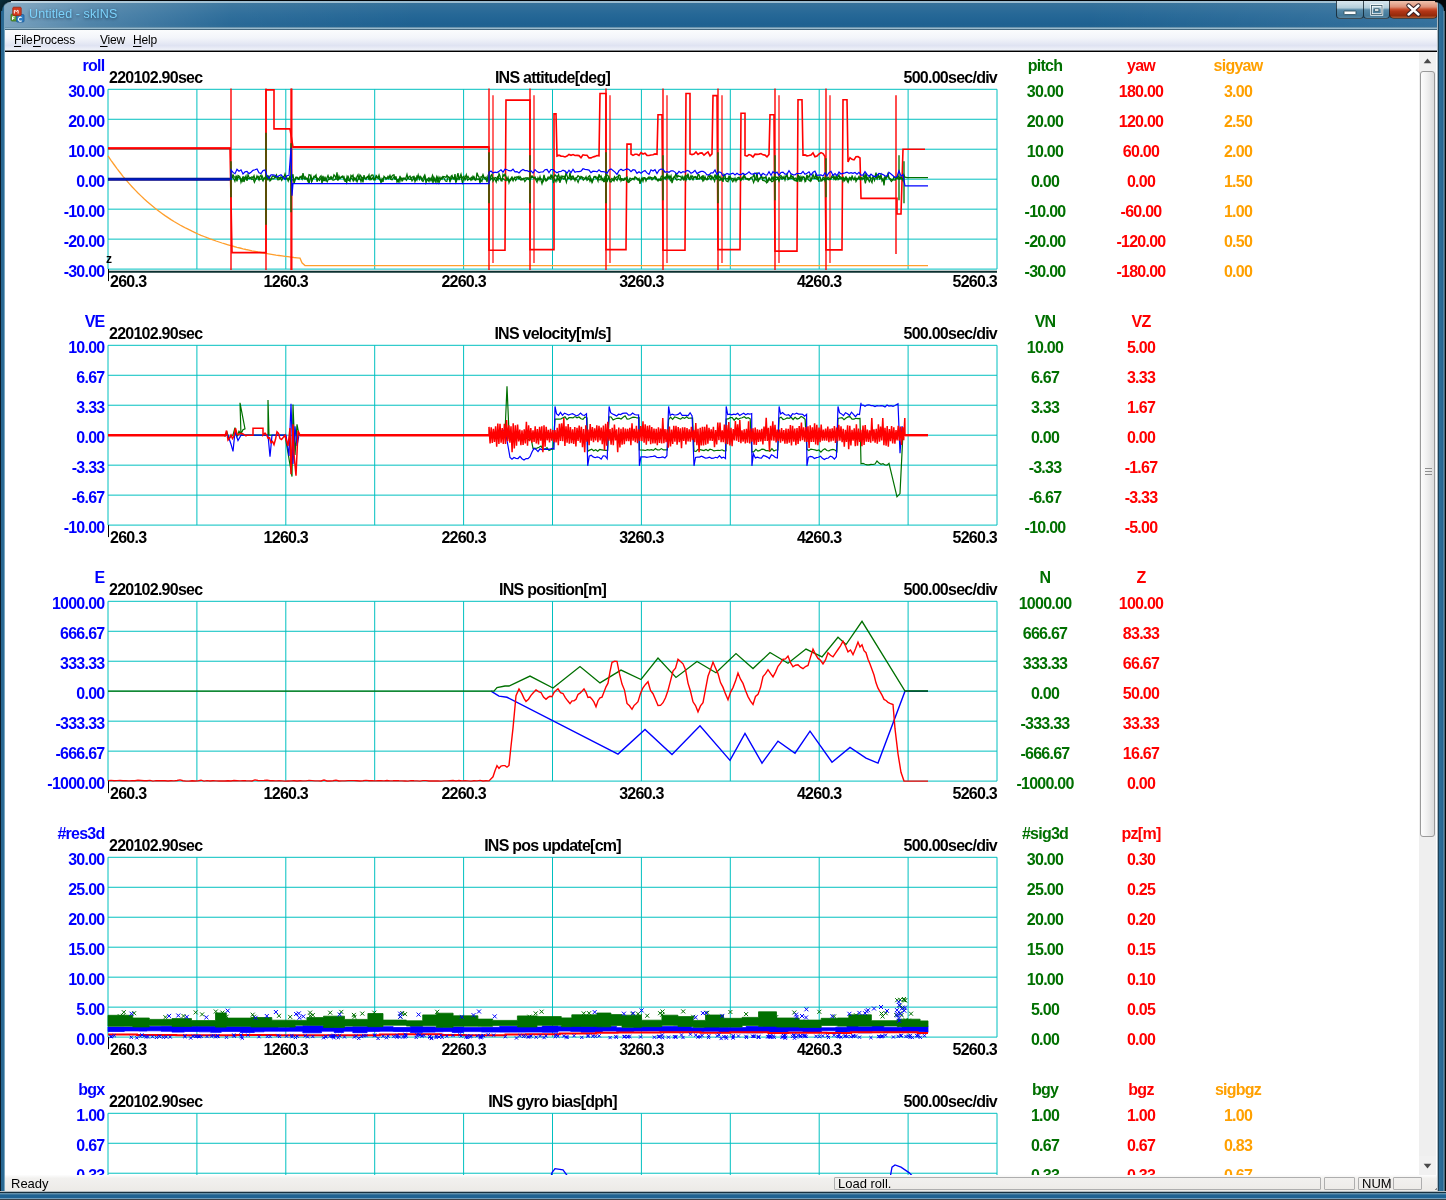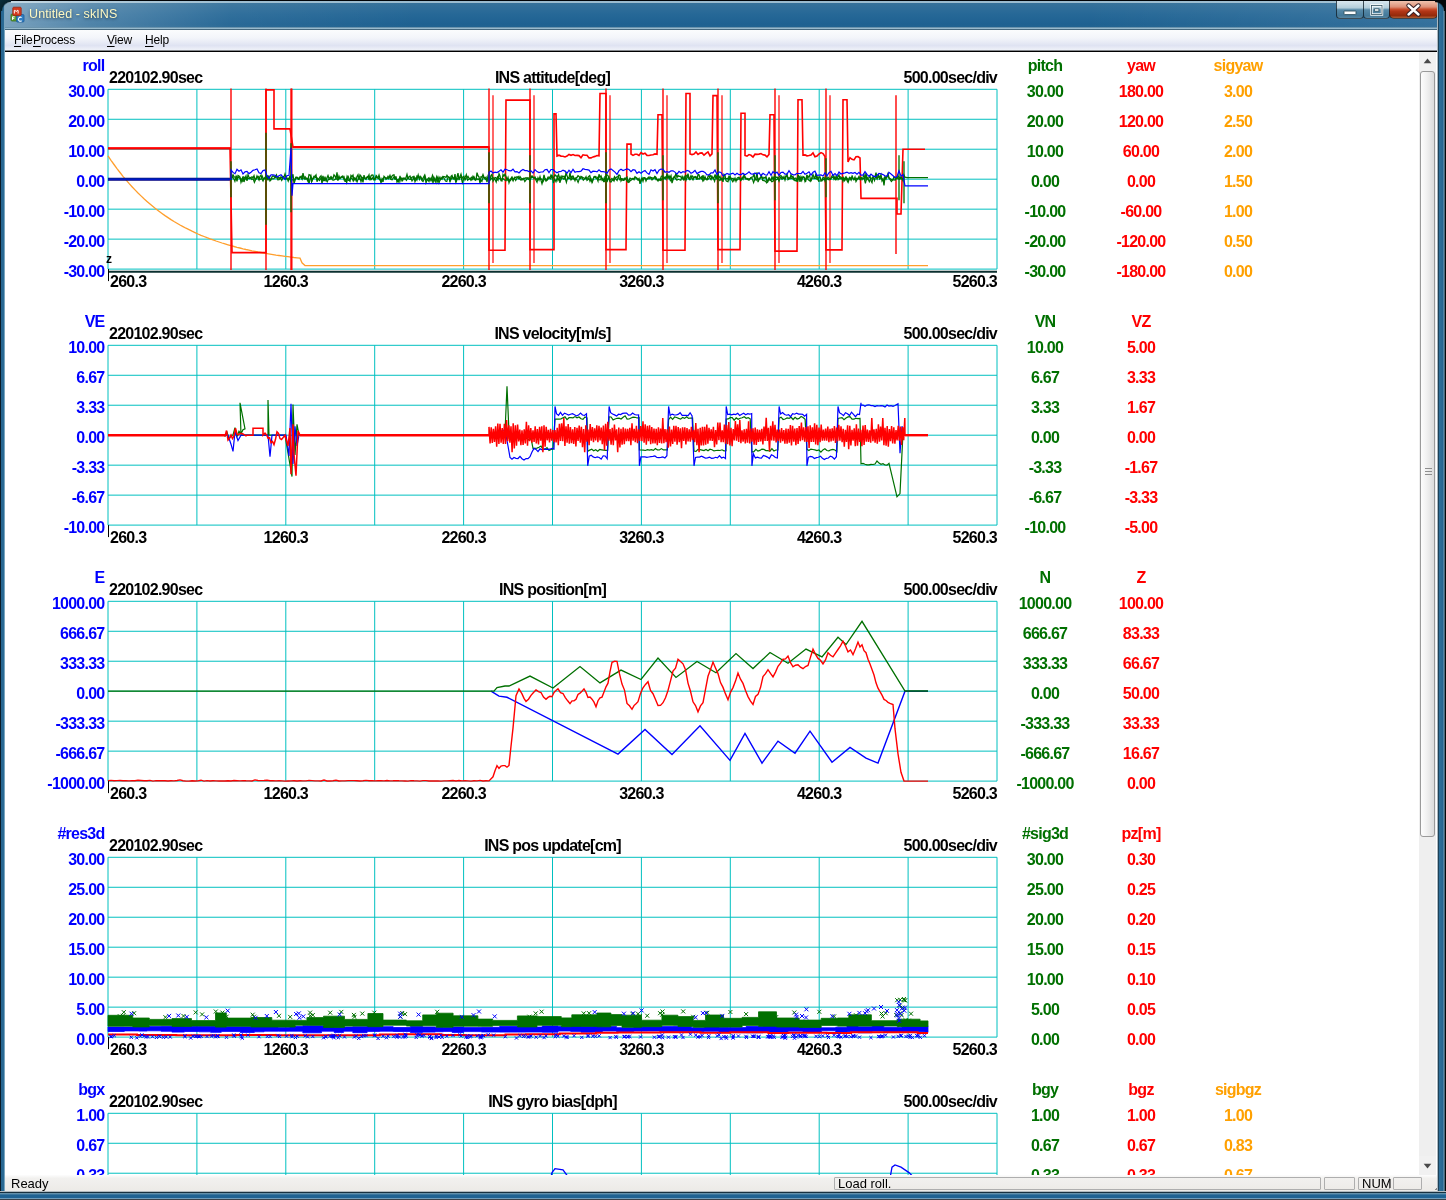--- a/index.html
+++ b/index.html
@@ -5,21 +5,21 @@
 body{font-family:"Liberation Sans",sans-serif;position:relative;}
 #win{position:absolute;left:0;top:0;width:1446px;height:1200px;}
 
 #topedge{position:absolute;left:0;top:0;width:1446px;height:1px;background:#010407;}
 #titlebar{position:absolute;left:1px;top:1px;width:1444px;height:29px;
  background:linear-gradient(180deg,#97b9cc 0,#9cbdd0 1.5px,#35719a 2.5px,#266897 45%,#1e6191 80%,#25658f 100%);}
 #titlebar .hl{position:absolute;left:0;top:0;width:100%;height:100%;
  background:linear-gradient(90deg,rgba(255,255,255,0.42) 0,rgba(255,255,255,0.22) 90px,rgba(255,255,255,0.05) 230px,rgba(255,255,255,0) 420px,rgba(255,255,255,0) 75%,rgba(255,255,255,0.10) 100%);}
 #titlebar .bbot{position:absolute;left:0;bottom:0;width:100%;height:3px;
  background:linear-gradient(180deg,#54809d 0,#9ec0d2 55%,#10344c 100%);}
-#title{position:absolute;left:29px;top:7px;color:#fef9c3;font-size:12.5px;letter-spacing:0.1px;text-shadow:0 1px 3px rgba(0,20,40,.65);}
+#title{position:absolute;left:29px;top:7px;color:#7dd3fc;font-size:12.5px;letter-spacing:0.1px;text-shadow:0 1px 3px rgba(0,20,40,.65);}
 #leftedge{position:absolute;left:0;top:1px;width:5px;height:1191px;
  background:linear-gradient(90deg,#0b1b26 0,#0b1b26 1px,#26648f 1px,#2a6a94 3.5px,#79a5bf 4.2px,#79a5bf 5px);}
 #rightedge{position:absolute;left:1437px;top:1px;width:9px;height:1191px;
  background:linear-gradient(90deg,#fdfdfd 0,#1c3d52 1.4px,#2e6f99 2.5px,#26648f 6px,#86afc7 7.2px,#05090d 7.9px,#05090d 100%);}
 #botedge{position:absolute;left:0;top:1191px;width:1446px;height:9px;
  background:linear-gradient(180deg,#fdfdfd 0,#17303f 1.5px,#6b9ab5 2.6px,#1f6292 4px,#1f6292 7px,#bdd5e3 8px,#05080c 8.7px);}
 
 .wbtn{position:absolute;top:1px;height:18px;border:1px solid rgba(10,25,35,.75);border-top:none;}
 #btnmin{left:1336px;width:28px;border-radius:0 0 4px 4px;
  background:linear-gradient(180deg,#d9e7ef 0,#b3cdda 40%,#578aa8 52%,#44799a 85%,#59869f 100%);}
@@ -75,22 +75,22 @@
         <rect x="7.5" y="4.5" width="10.5" height="9" fill="none" stroke="#30505f" stroke-width="0.8"></rect>
         <rect x="10.6" y="7.8" width="4.3" height="2.4" fill="#fff" stroke="#30505f" stroke-width="0.8"></rect>
       </svg></div>
  <div id="btnclose" class="wbtn"><svg width="47" height="17">
         <path d="M18.5 4.5 L28.5 13.5 M28.5 4.5 L18.5 13.5" stroke="#351f25" stroke-width="4.4" stroke-linecap="round"></path>
         <path d="M18.5 4.5 L28.5 13.5 M28.5 4.5 L18.5 13.5" stroke="#fff" stroke-width="2.4" stroke-linecap="round"></path>
       </svg></div>
  <div id="menubar">
    <span style="left:13px"><u>F</u>ile</span>
    <span style="left:32px"><u>P</u>rocess</span>
-   <span style="left:106px"><u>V</u>iew</span>
-   <span style="left:144px"><u>H</u>elp</span>
+   <span style="left:99px"><u>V</u>iew</span>
+   <span style="left:132px"><u>H</u>elp</span>
  </div>
  <div id="client"></div>
  <svg id="charts" style="position:absolute;left:0;top:0" width="1446" height="1200" viewBox="0 0 1446 1200">
 <path d="M108.0 89.30H997.0M108.0 119.27H997.0M108.0 149.23H997.0M108.0 179.20H997.0M108.0 209.17H997.0M108.0 239.13H997.0M108.0 269.10H997.0M108.00 89.3V269.1M196.90 89.3V269.1M285.80 89.3V269.1M374.70 89.3V269.1M463.60 89.3V269.1M552.50 89.3V269.1M641.40 89.3V269.1M730.30 89.3V269.1M819.20 89.3V269.1M908.10 89.3V269.1M997.00 89.3V269.1" stroke="#00c0c0" stroke-width="1" fill="none"></path>
 <polyline points="108.0,155.8 111.0,160.3 114.0,164.5 117.0,168.6 120.0,172.5 123.0,176.3 126.0,179.9 129.0,183.4 132.0,186.7 135.0,189.9 138.0,193.0 141.0,195.9 144.0,198.8 147.0,201.5 150.0,204.1 153.0,206.6 156.0,209.0 159.0,211.3 162.0,213.5 165.0,215.6 168.0,217.6 171.0,219.6 174.0,221.5 177.0,223.2 180.0,225.0 183.0,226.6 186.0,228.2 189.0,229.7 192.0,231.2 195.0,232.6 198.0,234.0 201.0,235.3 204.0,236.5 207.0,237.7 210.0,238.8 213.0,239.9 216.0,241.0 219.0,242.0 222.0,243.0 225.0,243.9 228.0,244.8 231.0,245.7 234.0,246.5 237.0,247.3 240.0,248.0 243.0,248.8 246.0,249.5 249.0,250.1 252.0,250.8 255.0,251.4 258.0,252.0 261.0,252.5 264.0,253.1 267.0,253.6 270.0,254.1 273.0,254.6 276.0,255.1 279.0,255.5 282.0,255.9 285.0,256.3 288.0,256.7 291.0,257.1 294.0,257.5 297.0,257.8 300.0,258.2 302.0,262.8 305.0,265.5 928.0,265.7" fill="none" stroke="#ff9e2c" stroke-width="1.3"></polyline>
 <line x1="108.0" y1="271.7" x2="997.0" y2="271.7" stroke="#0c3030" stroke-width="2.0"></line>
 <line x1="108.0" y1="179.2" x2="231.0" y2="179.2" stroke="#000080" stroke-width="3.0"></line>
 <polyline points="108.0,148.3 110.0,148.3 112.0,148.3 114.0,148.3 116.0,148.3 118.0,148.3 120.0,148.3 122.0,148.3 124.0,148.3 126.0,148.3 128.0,148.3 130.0,148.3 132.0,148.3 134.0,148.3 136.0,148.3 138.0,148.3 140.0,148.3 142.0,148.3 144.0,148.3 146.0,148.3 148.0,148.3 150.0,148.3 152.0,148.3 154.0,148.3 156.0,148.3 158.0,148.3 160.0,148.3 162.0,148.3 164.0,148.3 166.0,148.3 168.0,148.3 170.0,148.3 172.0,148.3 174.0,148.3 176.0,148.3 178.0,148.3 180.0,148.3 182.0,148.3 184.0,148.3 186.0,148.3 188.0,148.3 190.0,148.3 192.0,148.3 194.0,148.3 196.0,148.3 198.0,148.3 200.0,148.3 202.0,148.3 204.0,148.3 206.0,148.3 208.0,148.3 210.0,148.3 212.0,148.3 214.0,148.3 216.0,148.3 218.0,148.3 220.0,148.3 222.0,148.3 224.0,148.3 226.0,148.3 228.0,148.3 230.0,148.3 232.0,252.6 234.0,252.6 236.0,252.6 238.0,252.6 240.0,252.6 242.0,252.6 244.0,252.6 246.0,252.6 248.0,252.6 250.0,252.6 252.0,252.6 254.0,252.6 256.0,252.6 258.0,252.6 260.0,252.6 262.0,252.6 264.0,252.6 266.0,252.6 266.0,89.9 268.0,89.9 270.0,89.9 272.0,89.9 274.0,89.9 274.0,128.9 276.0,128.9 278.0,128.9 280.0,128.9 282.0,128.9 284.0,128.9 286.0,128.9 288.0,128.9 290.0,128.9 293.0,147.1 295.0,147.1 297.0,147.1 299.0,147.1 301.0,147.1 303.0,147.1 305.0,147.1 307.0,147.1 309.0,147.1 311.0,147.1 313.0,147.1 315.0,147.1 317.0,147.1 319.0,147.1 321.0,147.1 323.0,147.1 325.0,147.1 327.0,147.1 329.0,147.1 331.0,147.1 333.0,147.1 335.0,147.1 337.0,147.1 339.0,147.1 341.0,147.1 343.0,147.1 345.0,147.1 347.0,147.1 349.0,147.1 351.0,147.1 353.0,147.1 355.0,147.1 357.0,147.1 359.0,147.1 361.0,147.1 363.0,147.1 365.0,147.1 367.0,147.1 369.0,147.1 371.0,147.1 373.0,147.1 375.0,147.1 377.0,147.1 379.0,147.1 381.0,147.1 383.0,147.1 385.0,147.1 387.0,147.1 389.0,147.1 391.0,147.1 393.0,147.1 395.0,147.1 397.0,147.1 399.0,147.1 401.0,147.1 403.0,147.1 405.0,147.1 407.0,147.1 409.0,147.1 411.0,147.1 413.0,147.1 415.0,147.1 417.0,147.1 419.0,147.1 421.0,147.1 423.0,147.1 425.0,147.1 427.0,147.1 429.0,147.1 431.0,147.1 433.0,147.1 435.0,147.1 437.0,147.1 439.0,147.1 441.0,147.1 443.0,147.1 445.0,147.1 447.0,147.1 449.0,147.1 451.0,147.1 453.0,147.1 455.0,147.1 457.0,147.1 459.0,147.1 461.0,147.1 463.0,147.1 465.0,147.1 467.0,147.1 469.0,147.1 471.0,147.1 473.0,147.1 475.0,147.1 477.0,147.1 479.0,147.1 481.0,147.1 483.0,147.1 485.0,147.1 487.0,147.1 489.0,147.1 489.0,250.2 491.0,250.2 493.0,250.2 495.0,250.2 497.0,250.2 499.0,250.2 501.0,250.2 503.0,250.2 505.0,250.2 506.0,100.1 508.0,100.1 510.0,100.1 512.0,100.1 514.0,100.1 516.0,100.1 518.0,100.1 520.0,100.1 522.0,100.1 524.0,100.1 526.0,100.1 528.0,100.1 530.0,100.1 530.0,249.6 532.0,249.6 534.0,249.6 536.0,249.6 538.0,249.6 540.0,249.6 542.0,249.6 544.0,249.6 546.0,249.6 548.0,249.6 550.0,249.6 552.0,249.6 554.0,249.6 554.0,113.9 556.0,113.9 557.0,156.1 559.0,155.2 561.0,156.1 563.0,156.2 565.0,156.9 567.0,156.1 569.0,154.5 571.0,155.3 573.0,154.6 575.0,155.5 577.0,155.4 579.0,155.6 581.0,157.8 583.0,154.8 585.0,155.2 587.0,155.2 589.0,157.9 591.0,157.9 593.0,156.9 595.0,156.4 597.0,155.5 599.0,155.9 600.0,93.5 602.0,93.5 604.0,93.5 606.0,93.5 606.0,249.6 608.0,249.6 610.0,249.6 612.0,249.6 614.0,249.6 616.0,249.6 618.0,249.6 620.0,249.6 622.0,249.6 624.0,249.6 626.0,249.6 627.0,144.1 629.0,144.1 631.0,144.1 631.0,154.0 633.0,155.4 635.0,154.3 637.0,154.2 639.0,155.4 641.0,152.6 643.0,154.0 645.0,153.2 647.0,155.4 649.0,155.5 651.0,155.0 653.0,154.8 655.0,153.9 657.0,154.3 658.0,114.8 660.0,114.8 662.0,114.8 663.0,250.2 665.0,250.2 667.0,250.2 669.0,250.2 671.0,250.2 673.0,250.2 675.0,250.2 677.0,250.2 679.0,250.2 681.0,250.2 683.0,250.2 685.0,250.2 686.0,93.5 688.0,93.5 690.0,93.5 690.0,154.0 692.0,154.6 694.0,154.1 696.0,152.0 698.0,154.4 700.0,153.1 702.0,152.9 704.0,155.2 706.0,153.4 708.0,151.9 710.0,155.8 712.0,153.8 713.0,95.6 715.0,95.6 717.0,95.6 718.0,249.6 720.0,249.6 722.0,249.6 724.0,249.6 726.0,249.6 728.0,249.6 730.0,249.6 732.0,249.6 734.0,249.6 736.0,249.6 738.0,249.6 740.0,249.6 741.0,113.3 743.0,113.3 745.0,113.3 745.0,155.4 747.0,156.2 749.0,154.6 751.0,155.3 753.0,157.0 755.0,154.2 757.0,154.4 759.0,154.1 761.0,153.5 763.0,154.8 765.0,155.1 767.0,156.8 769.0,154.5 770.0,114.8 772.0,114.8 774.0,114.8 775.0,251.1 777.0,251.1 779.0,251.1 781.0,251.1 783.0,251.1 785.0,251.1 787.0,251.1 789.0,251.1 791.0,251.1 793.0,251.1 795.0,251.1 797.0,251.1 798.0,99.8 800.0,99.8 802.0,99.8 803.0,155.1 805.0,154.9 807.0,155.8 809.0,155.5 811.0,155.0 813.0,152.8 815.0,156.8 817.0,156.1 819.0,154.0 821.0,152.6 823.0,153.6 825.0,156.6 826.0,249.9 828.0,249.9 830.0,249.9 832.0,249.9 834.0,249.9 836.0,249.9 838.0,249.9 840.0,249.9 842.0,249.9 843.0,99.8 845.0,99.8 847.0,99.8 848.0,162.0 850.0,157.7 852.0,159.3 854.0,159.9 856.0,156.8 858.0,156.6 860.0,158.0 861.0,198.4 863.0,198.4 865.0,198.4 867.0,198.4 869.0,198.4 871.0,198.4 873.0,198.4 875.0,198.4 877.0,198.4 879.0,198.4 881.0,198.4 883.0,198.4 885.0,198.4 887.0,198.4 889.0,198.4 891.0,198.4 893.0,198.4 895.0,198.4 897.0,198.4 897.0,214.0 899.0,214.0 901.0,214.0 903.0,149.2 905.0,149.2 907.0,149.2 909.0,149.2 911.0,149.2 913.0,149.2 915.0,149.2 917.0,149.2 919.0,149.2 921.0,149.2 923.0,149.2 925.0,149.2" fill="none" stroke="#ff0000" stroke-width="1.6"></polyline>
 <line x1="108.0" y1="148.3" x2="231.0" y2="148.3" stroke="#ff0000" stroke-width="2.2"></line>
 <line x1="293.0" y1="147.1" x2="489.0" y2="147.1" stroke="#ff0000" stroke-width="2.2"></line>

